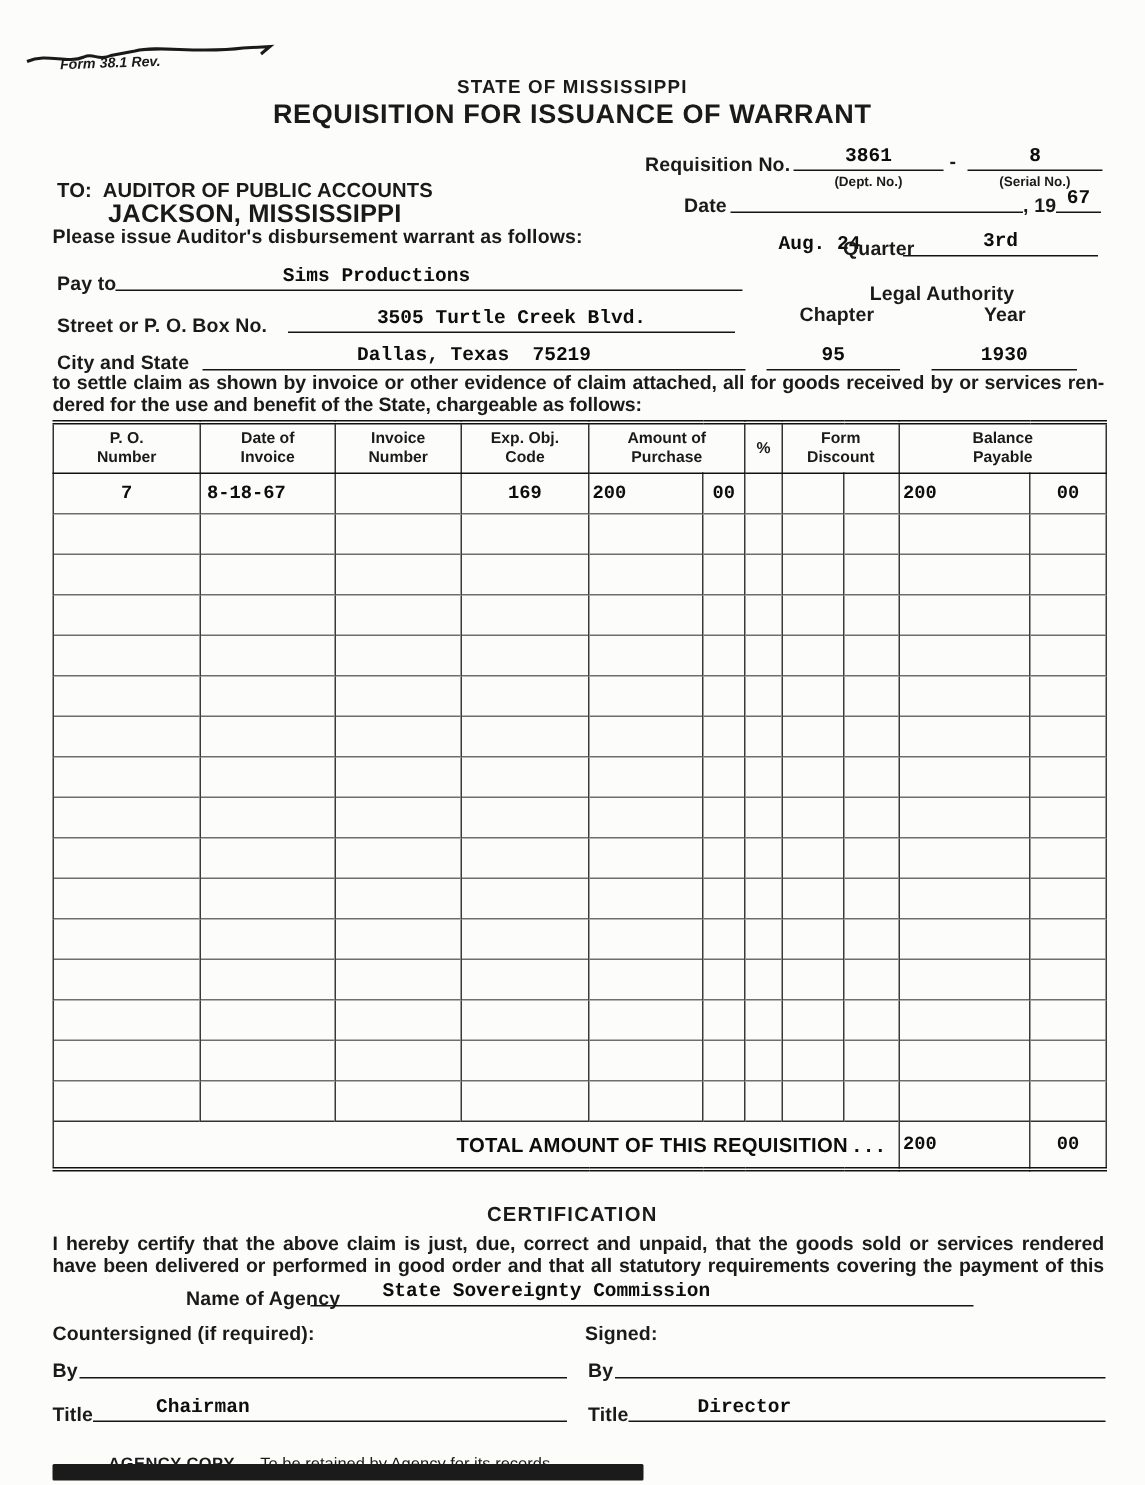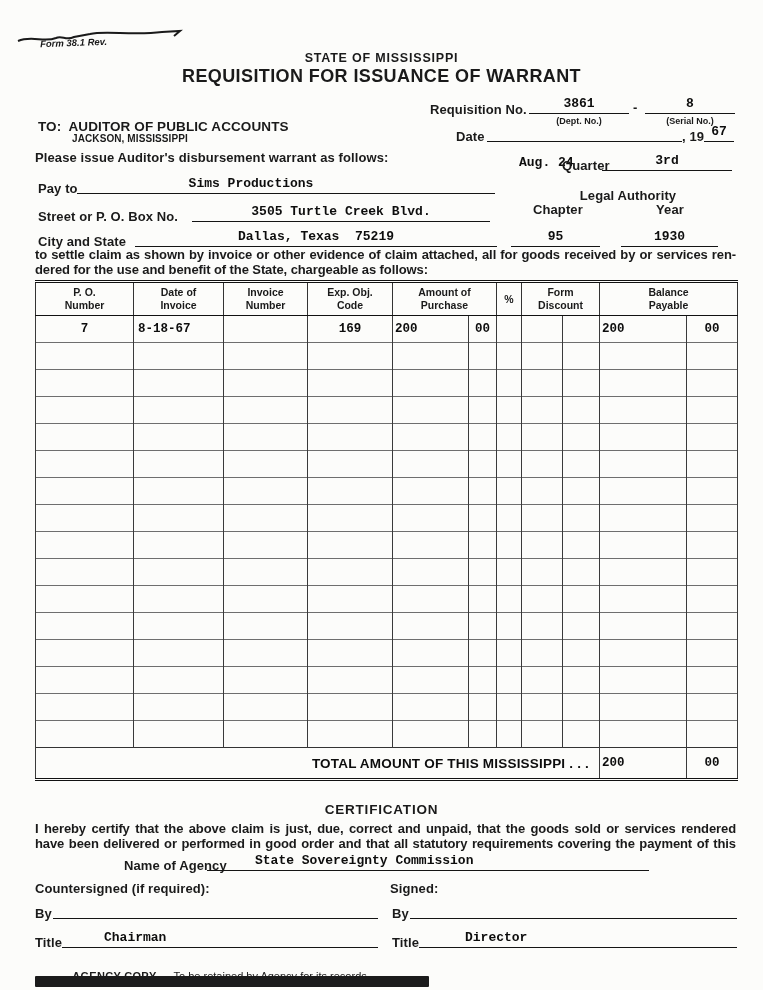--- a/index.html
+++ b/index.html
@@ -57,21 +57,21 @@
     <span class="typed">3861</span>
   </div>
   <div class="caption" style="left:529px;top:116px;width:100px;">(Dept. No.)</div>
   <div class="lbl" style="left:633px;top:100px;">-</div>
   <div class="fill" style="left:645px;top:93px;width:90px;">
     <span class="typed">8</span>
   </div>
   <div class="caption" style="left:645px;top:116px;width:90px;">(Serial No.)</div>
 
   <div class="lbl" style="left:38px;top:119px;font-size:13.5px;">TO:  AUDITOR OF PUBLIC ACCOUNTS</div>
-  <div class="lbl" style="left:72px;top:133px;font-size:10px;">JACKSON, MISSISSIPPI</div>
+  <div class="lbl" style="left:72px;top:133px;font-size:17px;">JACKSON, MISSISSIPPI</div>
 
   <div class="lbl med" style="left:456px;top:129px;">Date</div>
   <div class="fill" style="left:487px;top:121px;width:195px;">
     <span class="typed left" style="padding-left:32px;margin-top:31px;">Aug. 24</span>
   </div>
   <div class="lbl med" style="left:682px;top:129px;">, 19</div>
   <div class="fill" style="left:704px;top:121px;width:30px;">
     <span class="typed">67</span>
   </div>
 
@@ -366,21 +366,21 @@
           <td></td>
           <td></td>
           <td></td>
           <td></td>
           <td></td>
           <td></td>
         </tr>
       </tbody>
     <tfoot>
       <tr>
-        <td colspan="9" class="total-label">TOTAL AMOUNT OF THIS MISSISSIPPI . . .</td>
+        <td colspan="9" class="total-label">TOTAL AMOUNT OF THIS REQUISITION . . .</td>
         <td class="r">200</td>
         <td class="c">00</td>
       </tr>
     </tfoot>
   </table>
 
   <div class="cert-title">CERTIFICATION</div>
   <div class="para" style="left:35px;top:800px;width:701px;line-height:15px;margin-top:21px;">
     <div class="jline">I hereby certify that the above claim is just, due, correct and unpaid, that the goods sold or services rendered</div>
     <div class="jline">have been delivered or performed in good order and that all statutory requirements covering the payment of this</div>

